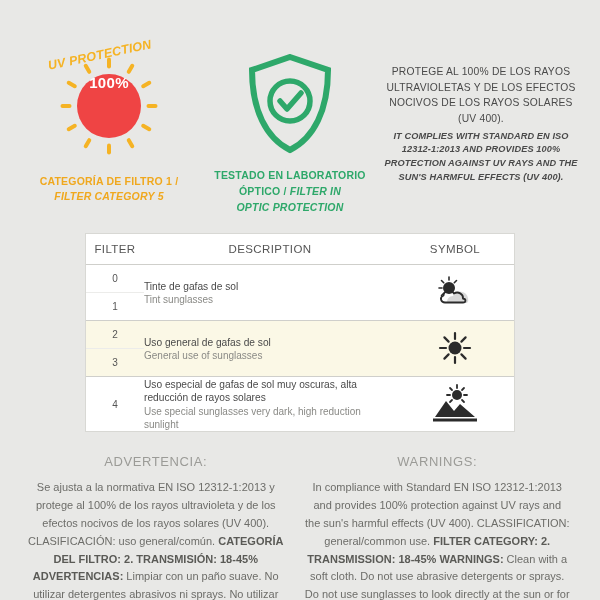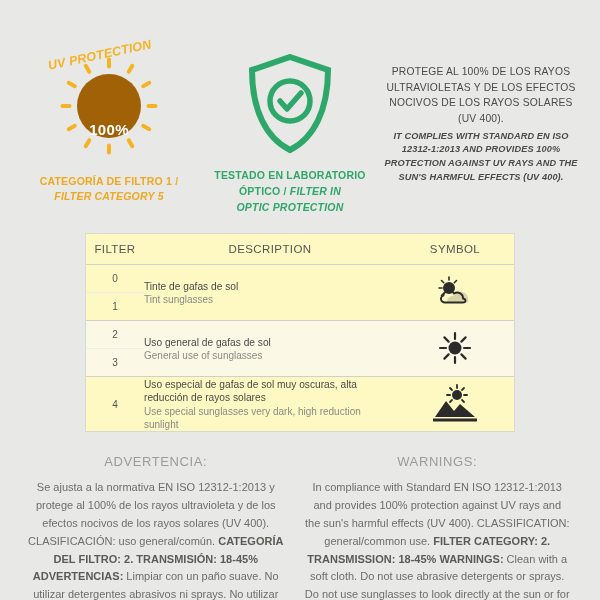--- a/index.html
+++ b/index.html
@@ -53,23 +53,23 @@
     margin: 0 auto;
   }
   .sun-core {
     position: absolute;
     left: 50%;
     top: 50%;
     transform: translate(-50%, -50%);
     width: 64px;
     height: 64px;
     border-radius: 50%;
-    background: #a16207;
+    background: #ef4444;
     display: flex;
-    align-items: flex-end;
+    align-items: flex-start;
     justify-content: center;
   }
   .sun-pct {
     color: #ffffff;
     font-size: 15px;
     font-weight: bold;
     letter-spacing: .3px;
   }
   .ray {
     position: absolute;
@@ -139,21 +139,21 @@
     font-style: italic;
     color: #4a4a4a;
     line-height: 1.5;
     letter-spacing: .1px;
   }
 
   
   .table-wrap {
     margin: 18px auto 0 auto;
     width: 430px;
-    background: #fef9c3;
+    background: #ffffff;
     border: 1px solid #d8d8d4;
     box-sizing: border-box;
   }
   table.filter-table {
     width: 100%;
     border-collapse: collapse;
     table-layout: fixed;
   }
   table.filter-table th {
     font-size: 11.5px;

